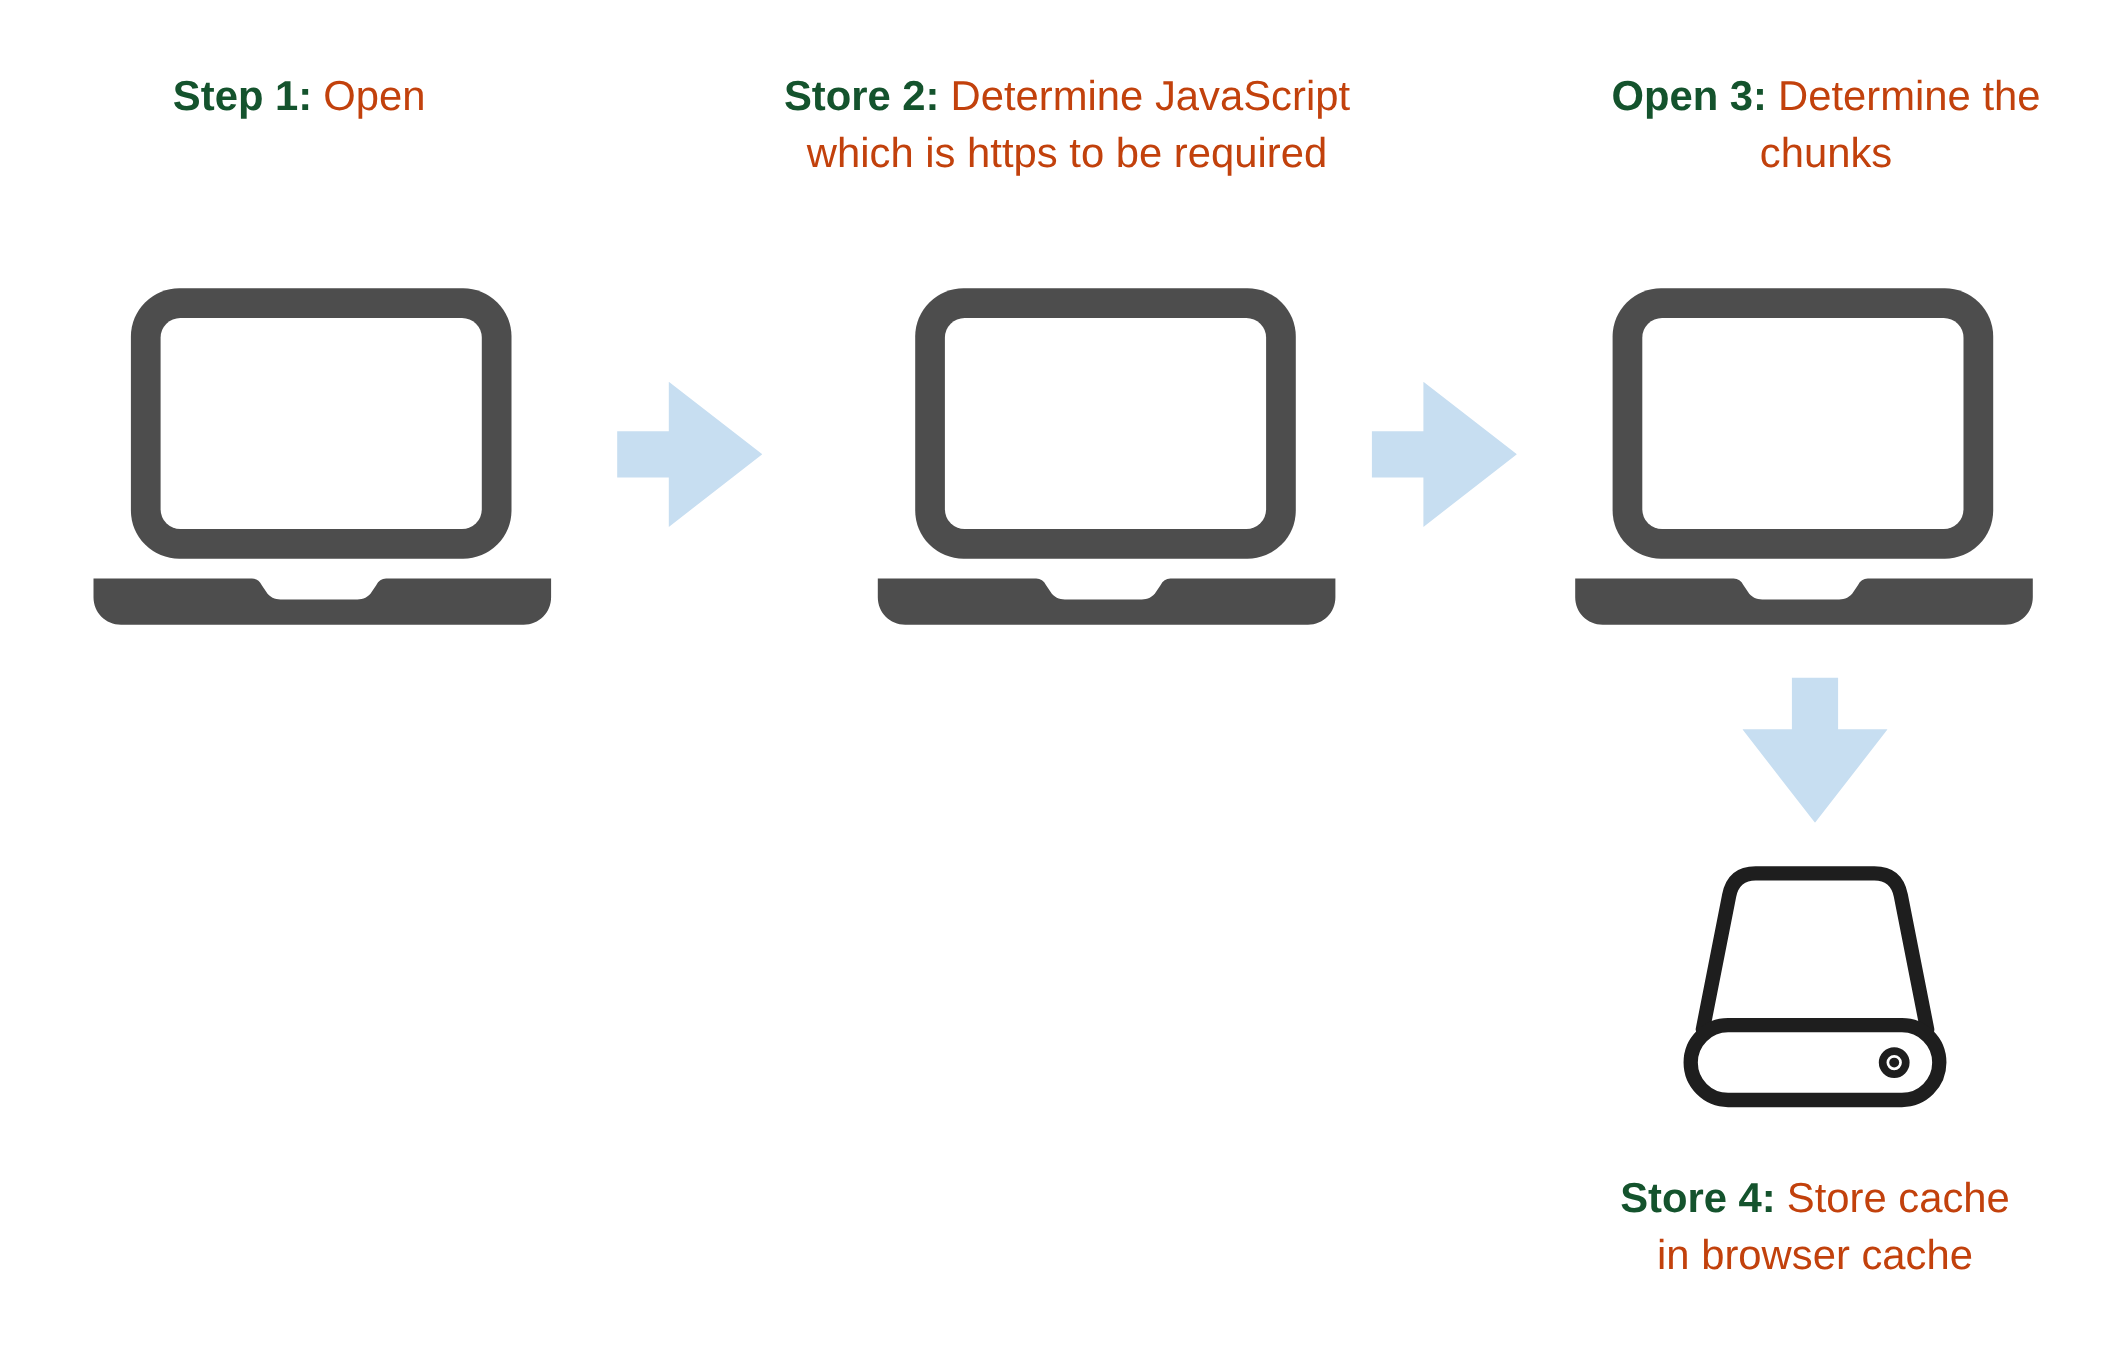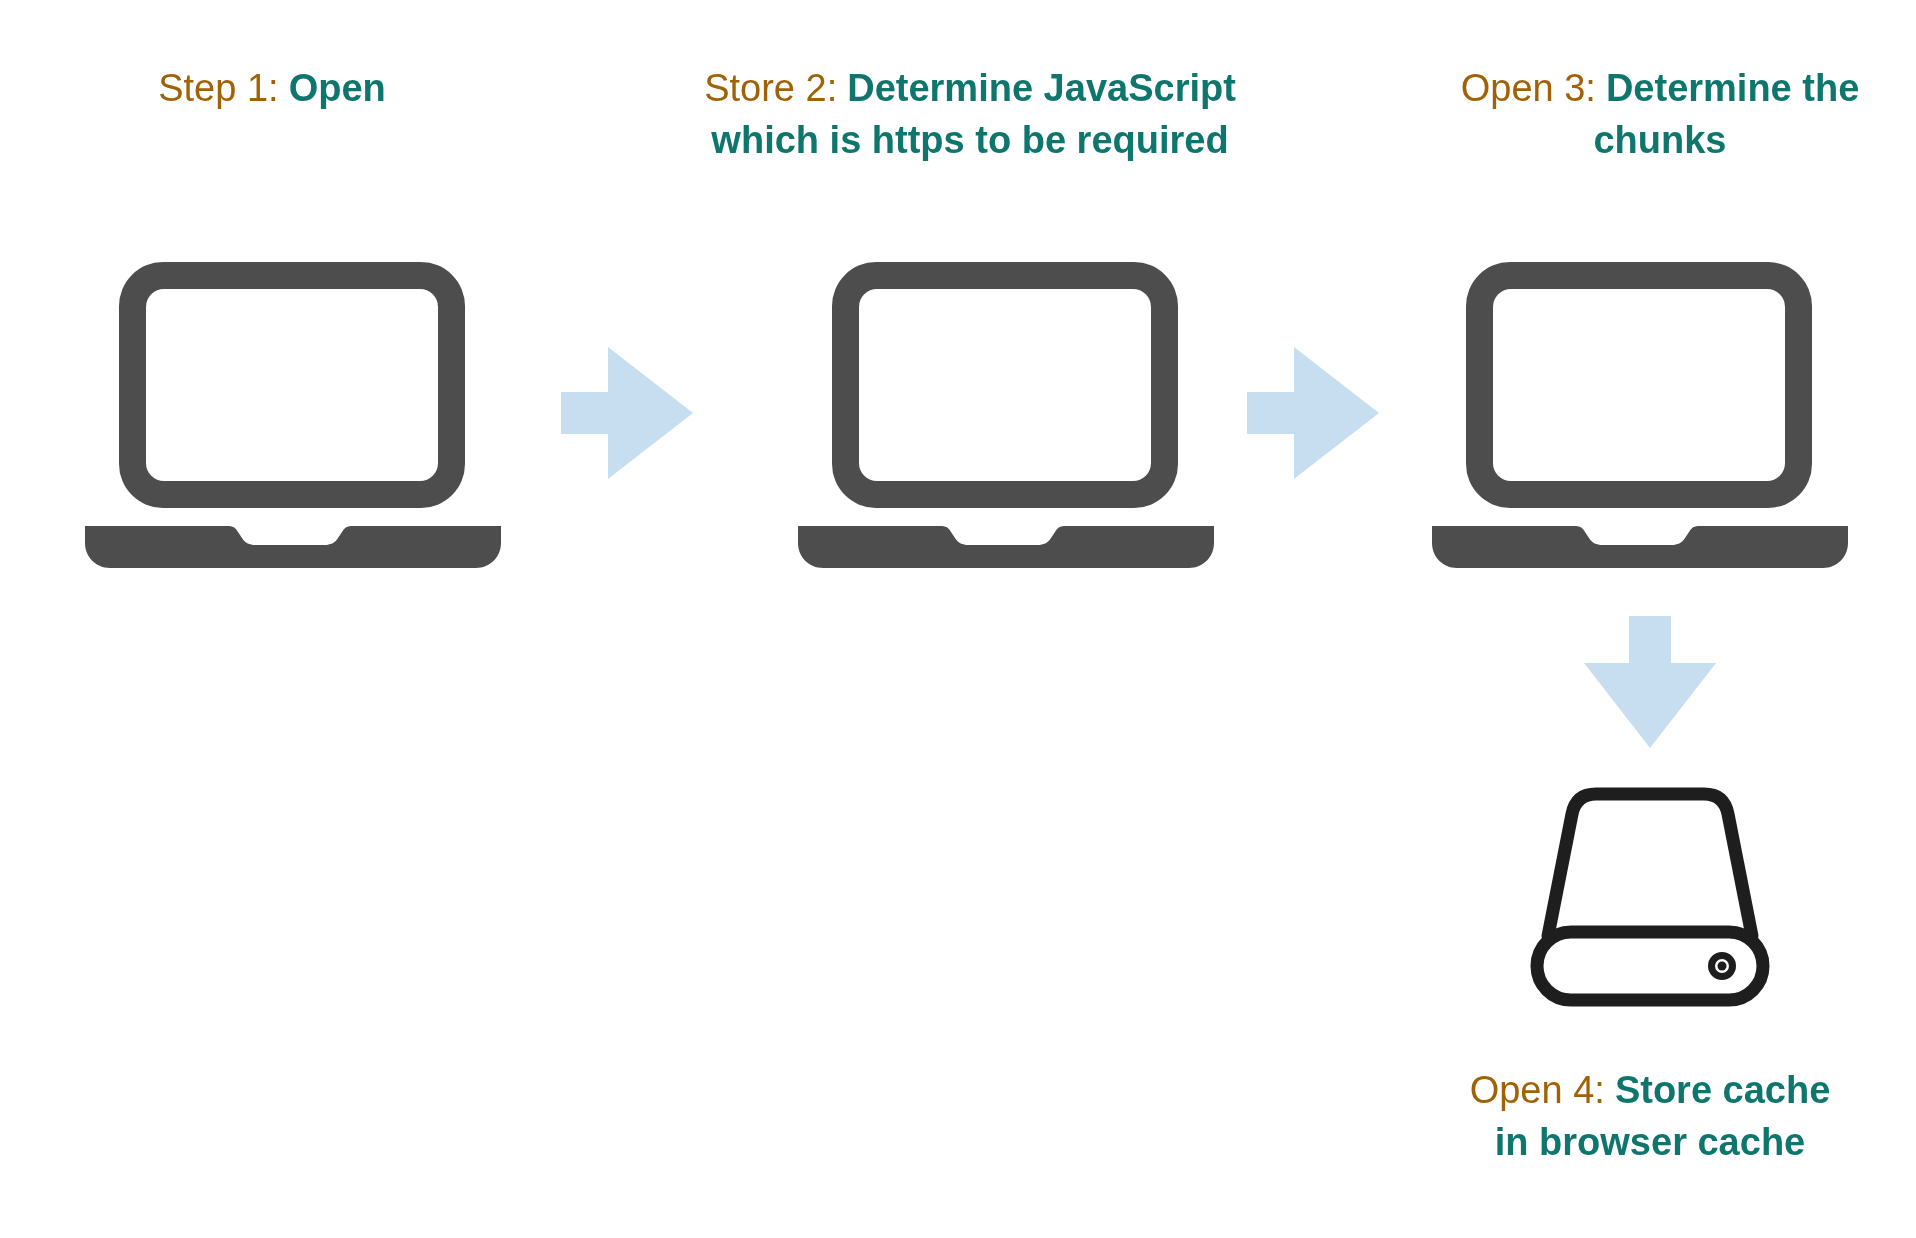--- a/index.html
+++ b/index.html
@@ -15,22 +15,22 @@
   .canvas { position: absolute; left: 0; top: 0; width: 1916px; height: 1238px; }
 
   .caption {
     position: absolute;
     text-align: center;
     font-size: 38px;
     line-height: 52px;
     color: #4f4f4f;
   }
   .caption .line { white-space: nowrap; }
-  .step-label { color: #a16207; font-weight: 400; margin-right: 10px; }
-  .step-title { color: #0f766e; font-weight: 700; }
+  .step-label { color: #14532d; font-weight: 700; margin-right: 10px; }
+  .step-title { color: #c2410c; font-weight: 400; }
 
   .icon { position: absolute; display: block; line-height: 0; }
 
   
   .caption-1 { left: 42px;   top: 62px;   width: 460px; }
   .caption-2 { left: 660px;  top: 62px;   width: 620px; }
   .caption-3 { left: 1400px; top: 62px;   width: 520px; }
   .caption-4 { left: 1390px; top: 1064px; width: 520px; }
 
   
@@ -106,17 +106,17 @@
   <span class="icon drive-4">
     <svg viewBox="0 0 245 228" width="245" height="228" xmlns="http://www.w3.org/2000/svg">
       <path d="M18,152 L42,30 Q46,10 66,10 H174 Q194,10 198,30 L222,152 Z" fill="#ffffff" stroke="#1e1e1e" stroke-width="13" stroke-linejoin="round"></path>
       <rect x="7" y="148" width="226" height="68" rx="34" fill="#ffffff" stroke="#1e1e1e" stroke-width="13"></rect>
       <circle cx="192" cy="182" r="10.5" fill="#ffffff" stroke="#1e1e1e" stroke-width="7"></circle>
       <circle cx="192" cy="182" r="4.5" fill="#1e1e1e"></circle>
     </svg>
   </span>
 
   <div class="caption caption-4">
-    <div class="line"><span class="step-label">Open 4:</span><span class="step-title">Store cache</span></div>
+    <div class="line"><span class="step-label">Store 4:</span><span class="step-title">Store cache</span></div>
     <div class="line"><span class="step-title">in browser cache</span></div>
   </div>
 
 </div>
 
 </body></html>

